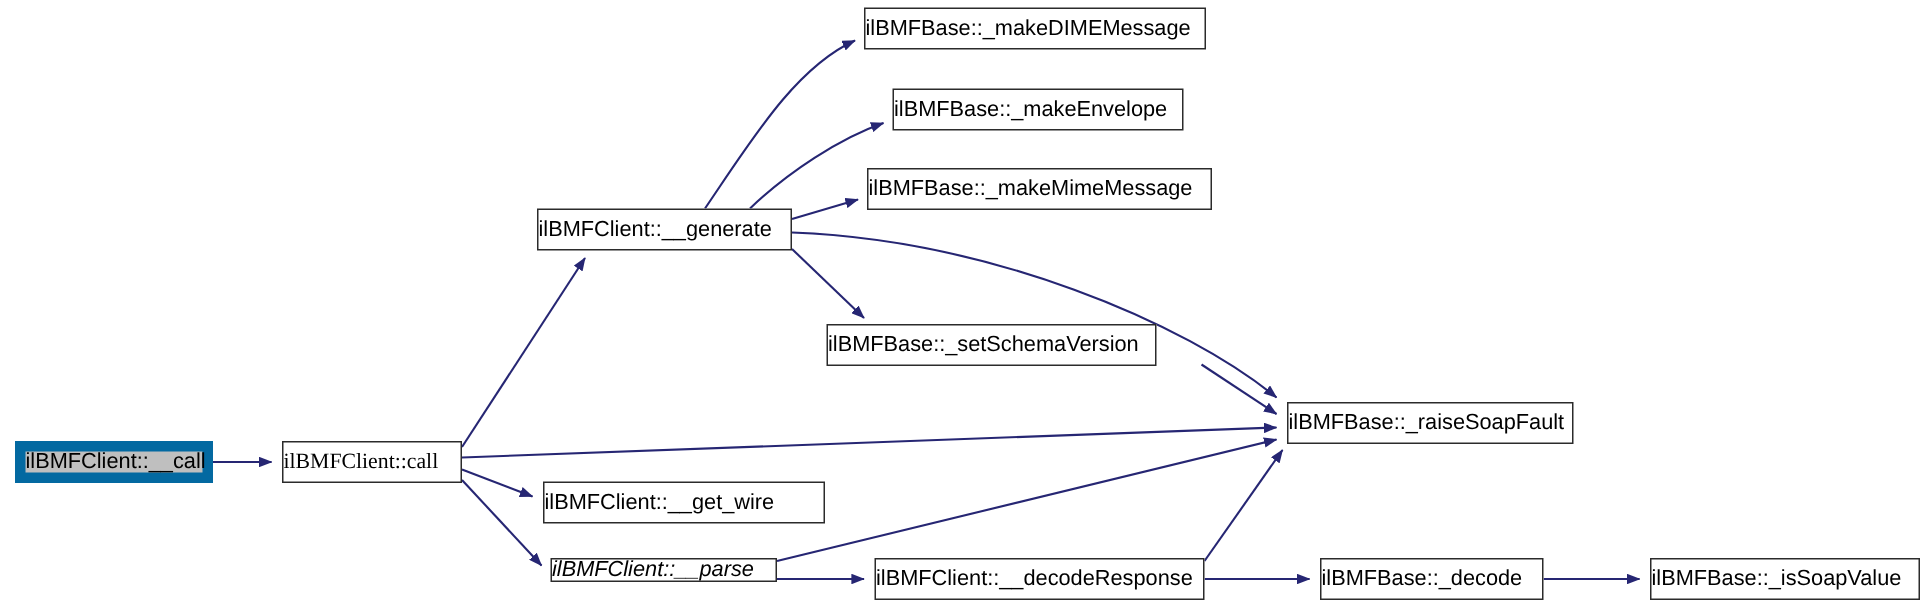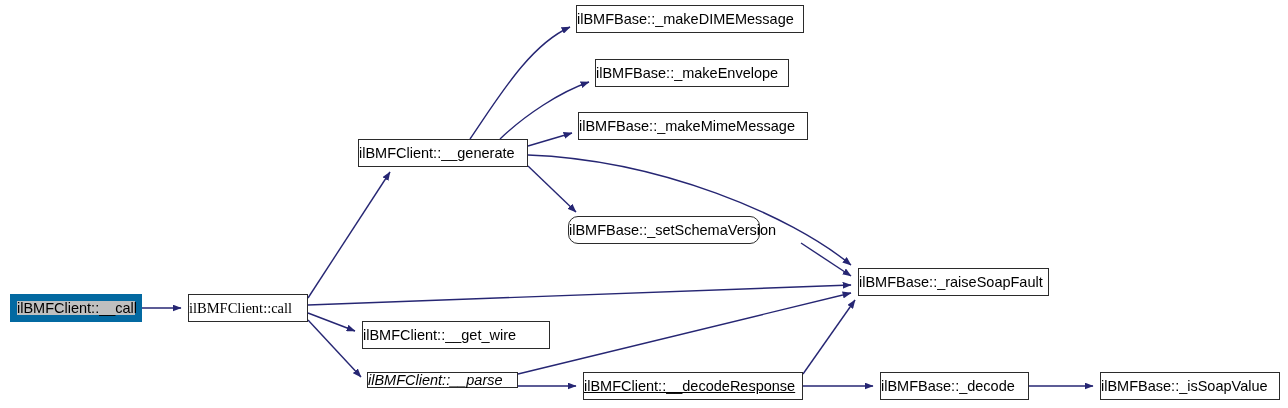--- a/index.html
+++ b/index.html
@@ -90,33 +90,33 @@
       </div>
       <div class="node" style="left: 576px; top: 5px; width: 228px; height: 28px;">
         <span class="node-label">ilBMFBase::_makeDIMEMessage</span>
       </div>
       <div class="node" style="left: 595px; top: 59px; width: 194px; height: 28px;">
         <span class="node-label">ilBMFBase::_makeEnvelope</span>
       </div>
       <div class="node" style="left: 578px; top: 112px; width: 230px; height: 28px;">
         <span class="node-label">ilBMFBase::_makeMimeMessage</span>
       </div>
-      <div class="node" style="left: 568px; top: 216px; width: 192px; height: 28px; border-radius: 10px;">
+      <div class="node" style="left: 551px; top: 216px; width: 220px; height: 28px;">
         <span class="node-label">ilBMFBase::_setSchemaVersion</span>
       </div>
       <div class="node" style="left: 858px; top: 268px; width: 191px; height: 28px;">
         <span class="node-label">ilBMFBase::_raiseSoapFault</span>
       </div>
       <div class="node" style="left: 362px; top: 321px; width: 188px; height: 28px;">
         <span class="node-label">ilBMFClient::__get_wire</span>
       </div>
       <div class="node" style="left: 367px; top: 372px; width: 151px; height: 16px; font-style: italic;">
         <span class="node-label">ilBMFClient::__parse</span>
       </div>
-      <div class="node" style="left: 583px; top: 372px; width: 220px; height: 28px; text-decoration: underline;">
+      <div class="node" style="left: 583px; top: 372px; width: 220px; height: 28px;">
         <span class="node-label">ilBMFClient::__decodeResponse</span>
       </div>
       <div class="node" style="left: 880px; top: 372px; width: 149px; height: 28px;">
         <span class="node-label">ilBMFBase::_decode</span>
       </div>
       <div class="node" style="left: 1100px; top: 372px; width: 180px; height: 28px;">
         <span class="node-label">ilBMFBase::_isSoapValue</span>
       </div>
     </div>
 

